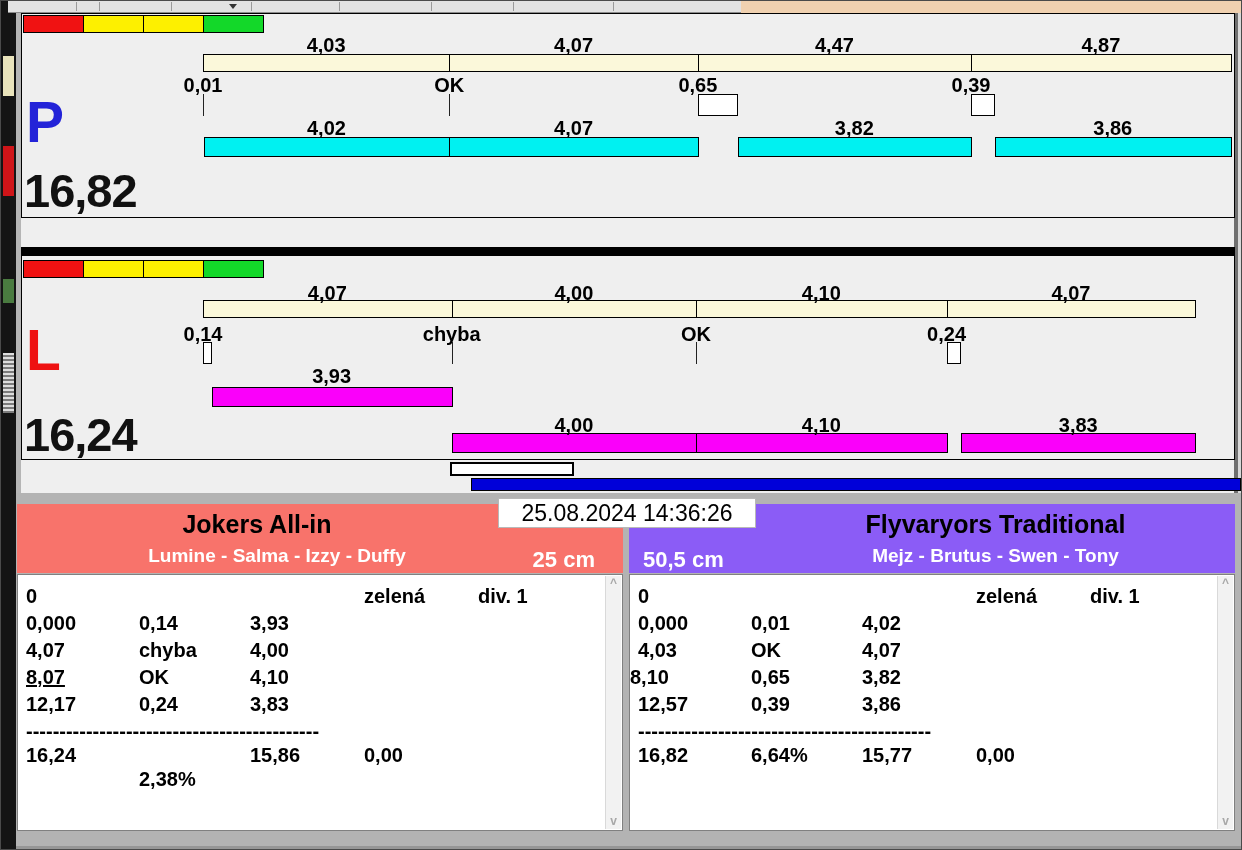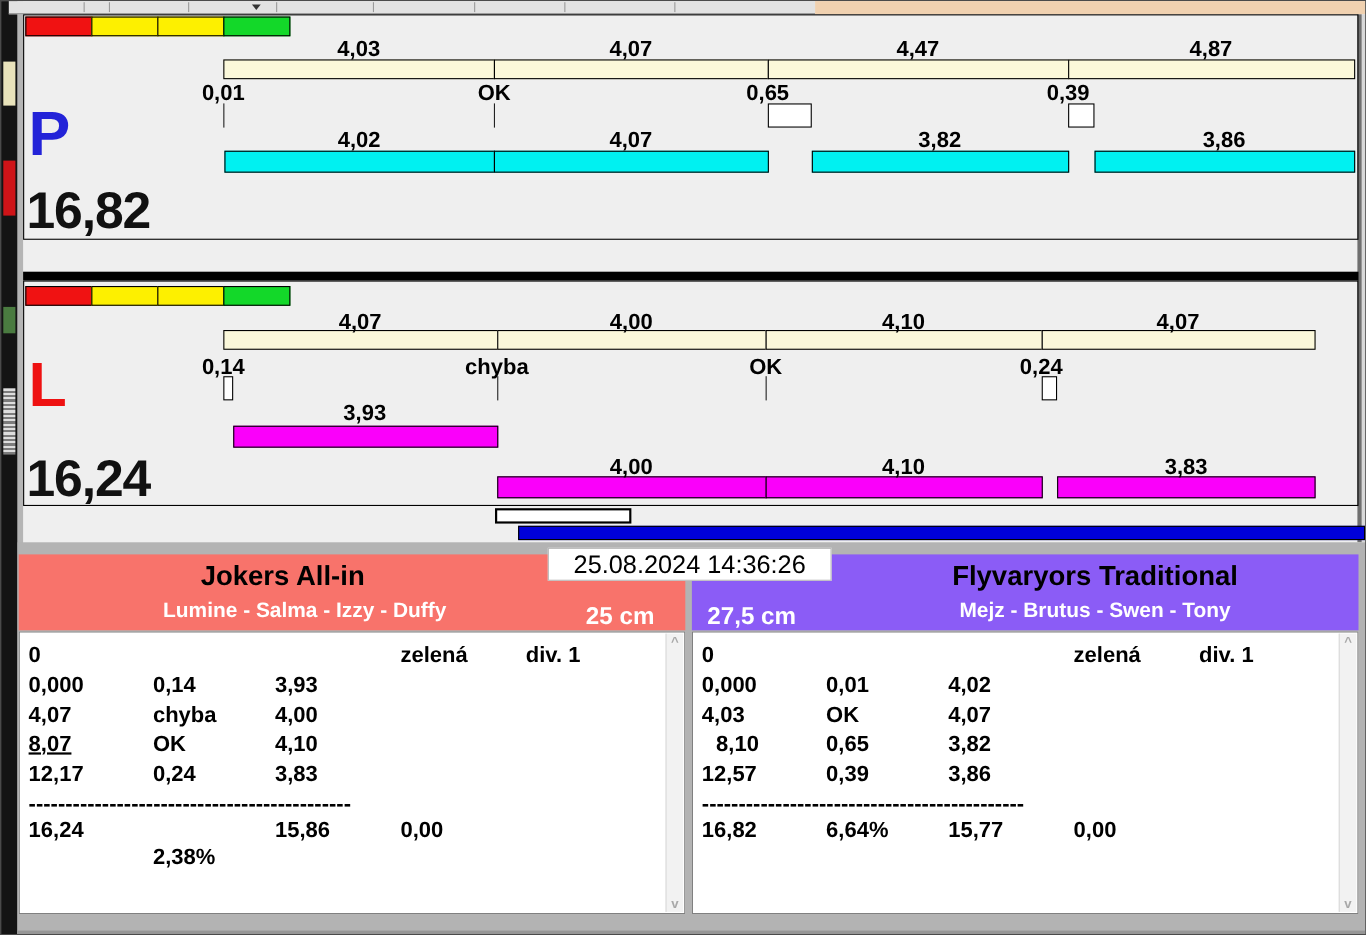--- a/index.html
+++ b/index.html
@@ -156,21 +156,21 @@
 
   <div class="team-header hl" style="background: rgb(248, 115, 107);">
     <div class="team-title" style="left:0;width:480px;">Jokers All-in</div>
     <div class="team-members" style="left:0;width:520px;">Lumine - Salma - Izzy - Duffy</div>
     <div class="team-size" style="right:28px;top:43px;">25 cm</div>
   </div>
 
   <div class="team-header hr" style="background: #8b5cf6;">
     <div class="team-title" style="left:127px;width:479px;">Flyvaryors Traditional</div>
     <div class="team-members" style="left:127px;width:479px;">Mejz - Brutus - Swen - Tony</div>
-    <div class="team-size" style="left:14px;top:43px;">27,5 cm</div>
+    <div class="team-size" style="left:14px;top:43px;">50,5 cm</div>
   </div>
 
   <div class="timestamp">25.08.2024 14:36:26</div>
 
   <div class="team-table" id="table-0">
     <div class="tbl-body">
         <div class="tbl-row">
           <div class="tbl-cell" style="left: 8px;">0</div>
           <div class="tbl-cell" style="left: 346px;">zelená</div>
           <div class="tbl-cell" style="left: 460px;">div. 1</div>
@@ -220,21 +220,21 @@
           <div class="tbl-cell" style="left: 8px;">0,000</div>
           <div class="tbl-cell" style="left: 121px;">0,01</div>
           <div class="tbl-cell" style="left: 232px;">4,02</div>
         </div>
         <div class="tbl-row">
           <div class="tbl-cell" style="left: 8px;">4,03</div>
           <div class="tbl-cell" style="left: 121px;">OK</div>
           <div class="tbl-cell" style="left: 232px;">4,07</div>
         </div>
         <div class="tbl-row">
-          <div class="tbl-cell" style="left: 21px;">8,10</div>
+          <div class="tbl-cell" style="left: 0;">8,10</div>
           <div class="tbl-cell" style="left: 121px;">0,65</div>
           <div class="tbl-cell" style="left: 232px;">3,82</div>
         </div>
         <div class="tbl-row">
           <div class="tbl-cell" style="left: 8px;">12,57</div>
           <div class="tbl-cell" style="left: 121px;">0,39</div>
           <div class="tbl-cell" style="left: 232px;">3,86</div>
         </div>
         <div class="tbl-sep">--------------------------------------------</div>
         <div class="tbl-row">

